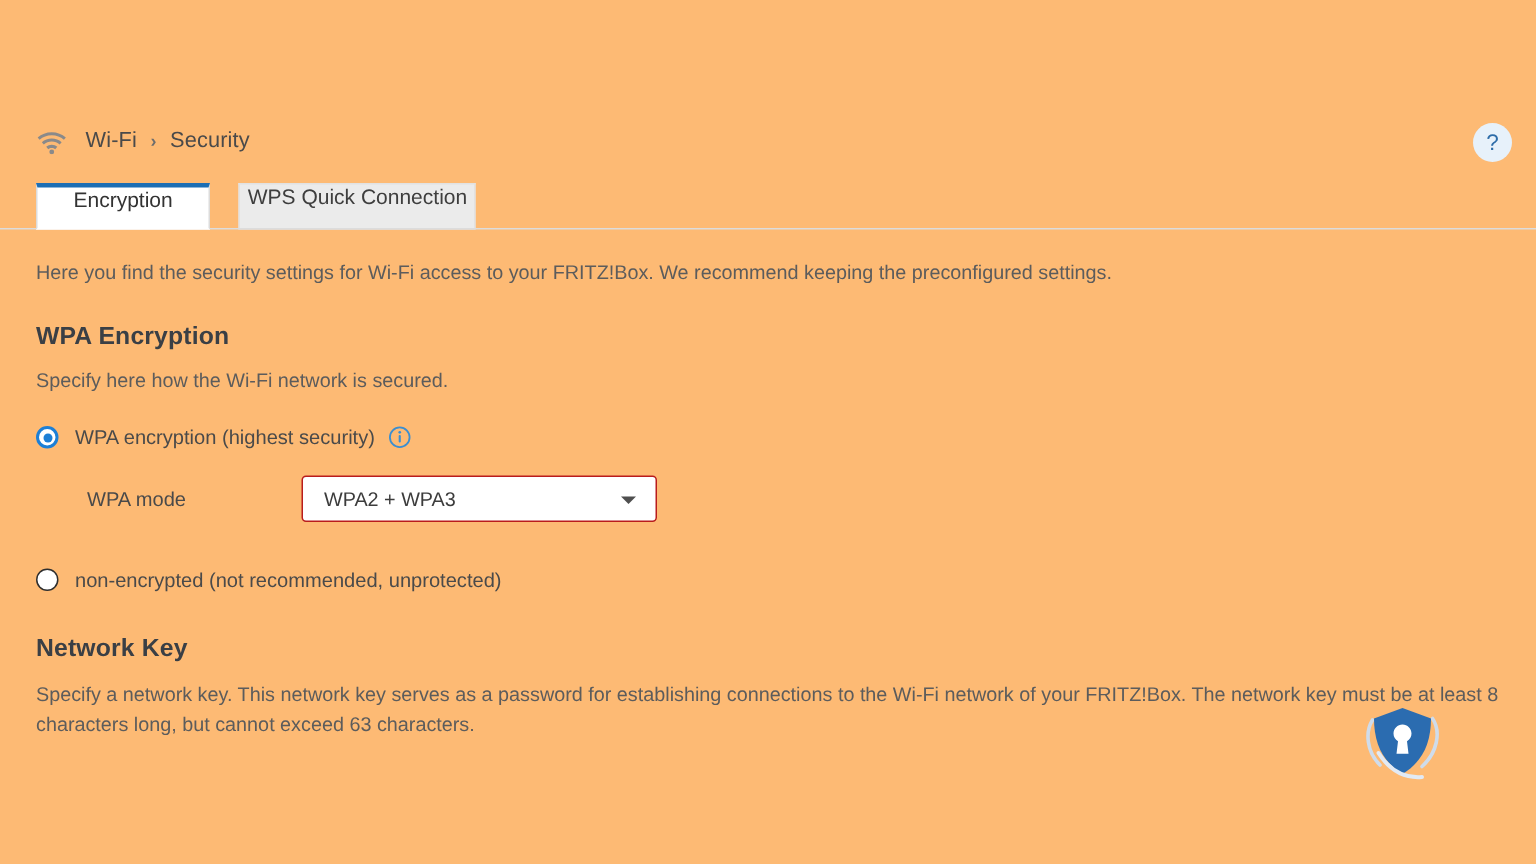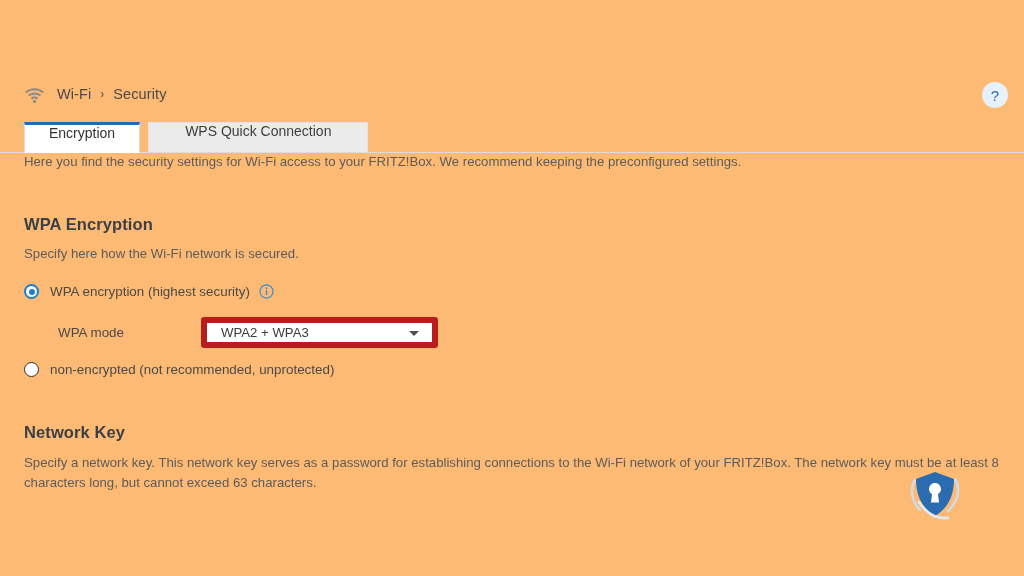--- a/index.html
+++ b/index.html
@@ -101,37 +101,37 @@
     z-index: 3;
     padding: 0 24px;
   }
   .tab-inactive {
     background: #ebebeb;
     color: #3e3e3e;
     border-top: 1px solid #e2e2e2;
     border-left: 1px solid #e2e2e2;
     border-right: 1px solid #e2e2e2;
     border-bottom: 1px solid #dcdcdc;
-    margin-left: 8px;
-    padding: 0 36px;
+    margin-left: 19px;
+    padding: 0 5px;
   }
   .tab-divider {
     position: absolute;
     left: 0;
     top: 152px;
     width: 1024px;
     height: 1px;
     background: #dcdcdc;
     z-index: 1;
   }
 
   
   .intro {
     position: absolute;
-    top: 152px;
+    top: 172px;
     left: 24px;
     font-size: 13.2px;
     color: #5c5c5c;
     line-height: 1.45;
   }
   .section-title {
     position: absolute;
     left: 24px;
     font-size: 16.5px;
     font-weight: bold;
@@ -161,21 +161,21 @@
 
   
   .radio-row {
     position: absolute;
     left: 24px;
     display: flex;
     align-items: center;
     cursor: pointer;
   }
   .radio-row.opt1 { top: 284px; align-items: flex-end; }
-  .radio-row.opt2 { top: 362px; justify-content: center; }
+  .radio-row.opt2 { top: 379px; justify-content: center; }
 
   .radio {
     width: 15px;
     height: 15px;
     border-radius: 50%;
     flex: 0 0 auto;
     display: block;
     margin-right: 11px;
   }
   .radio-on {
@@ -221,21 +221,21 @@
   .field-label {
     width: 143px;
     font-size: 13.4px;
     color: #4a4a4a;
     margin-left: 16px;
   }
   .select-box {
     position: relative;
     width: 237px;
     height: 31px;
-    border: 6px solid #b91c1c;
+    border: 1px solid #b91c1c;
     border-radius: 3px;
     background: #ffffff;
     display: flex;
     align-items: center;
     cursor: pointer;
   }
   .select-value {
     font-size: 13.2px;
     color: #3c3c3c;
     padding-left: 14px;

